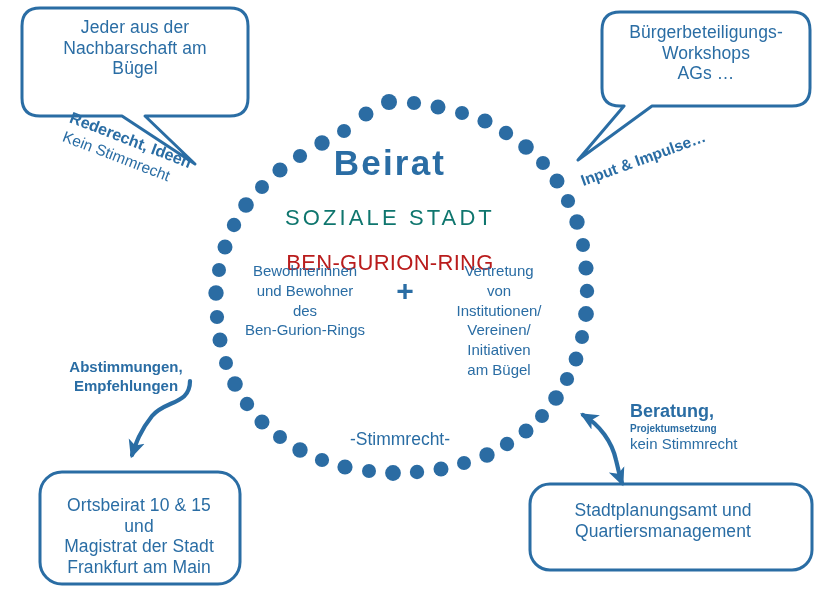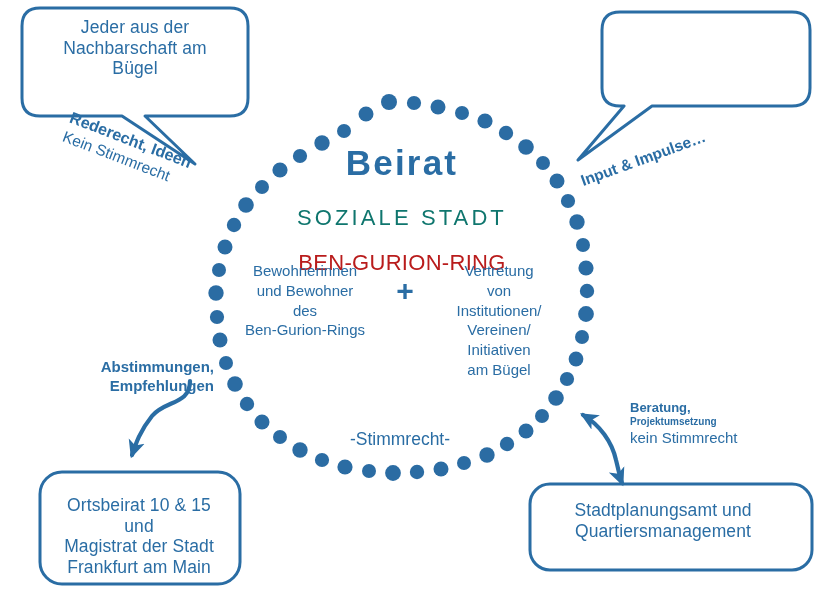--- a/index.html
+++ b/index.html
@@ -39,21 +39,21 @@
     font-size: 17.5px;
     letter-spacing: 0.1px;
   }
   #bubble-tl-text { left: 30px; top: 17px; width: 210px; text-align: center; }
   #bubble-tr-text { left: 600px; top: 22px; width: 212px; }
   #box-bl-text   { left: 36px;  top: 495px; width: 206px; }
   #box-br-text   { left: 528px; top: 500px; width: 270px; }
 
   
   #center-head {
-    left: 252px;
+    left: 240px;
     top: 126px;
     width: 300px;
   }
   #head-main {
     font-size: 35px;
     font-weight: bold;
     letter-spacing: 2.2px;
     line-height: 1.05;
     color: #2a6da4;
   }
@@ -117,33 +117,32 @@
     transform: rotate(-20deg);
     transform-origin: 0 0;
     text-align: left;
   }
   #cap-tr .l1 { font-size: 15.5px; font-weight: bold; }
 
   #cap-bl {
     left: 46px;
     top: 358px;
     width: 160px;
-    text-align: right;
-    margin-left: 8px;
+    text-align: center;
   }
   #cap-bl .l1 { font-size: 15px; font-weight: bold; }
   #cap-bl .l2 { font-size: 15px; font-weight: bold; }
 
   #cap-br {
     left: 630px;
     top: 400px;
     width: 180px;
     text-align: left;
   }
-  #cap-br .l1 { font-size: 13px; font-weight: bold; }
+  #cap-br .l1 { font-size: 18px; font-weight: bold; }
   #cap-br .l2 { font-size: 10px; font-weight: bold; }
   #cap-br .l3 { font-size: 15px; }
 </style>
 </head>
 <body>
 
 <div id="stage">
 
   <svg id="art" viewBox="0 0 820 600">
     <defs>
@@ -248,20 +247,23 @@
 
     <g>
       <path d="M 583 415 C 600 425, 612 442, 616 460 C 619 472, 620 478, 622 483" fill="none" stroke="#2a6da4" stroke-width="4.2" stroke-linecap="round" marker-start="url(#ah)" marker-end="url(#ah)"></path>
     </g>
   </svg>
 
   <div class="txt bubble-text" id="bubble-tl-text">Jeder aus der
 Nachbarschaft am
 Bügel</div>
 
+  <div class="txt bubble-text" id="bubble-tr-text">Bürgerbeteiligungs-
+Workshops
+AGs …</div>
 
   <div class="txt bubble-text" id="box-bl-text">Ortsbeirat 10 &amp; 15
 und
 Magistrat der Stadt
 Frankfurt am Main</div>
 
   <div class="txt bubble-text" id="box-br-text">Stadtplanungsamt und
 Quartiersmanagement</div>
 
   <div class="txt" id="center-head">

